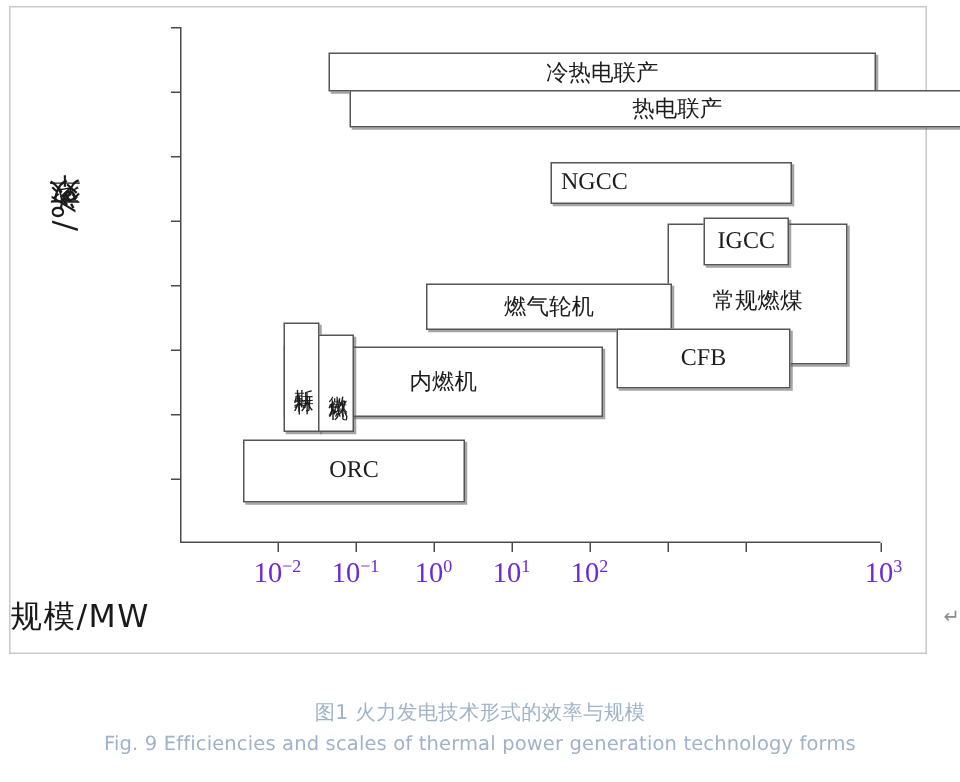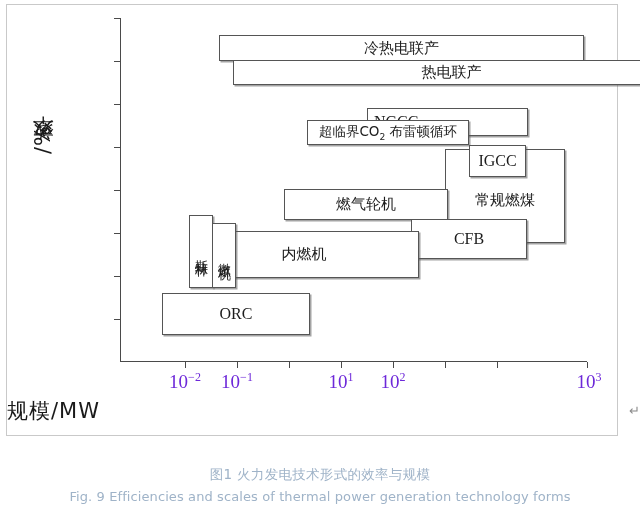--- a/index.html
+++ b/index.html
@@ -148,57 +148,55 @@
       <div class="tick xtick" style="left:117px"></div>
       <div class="tick xtick" style="left:169px"></div>
       <div class="tick xtick" style="left:221px"></div>
       <div class="tick xtick" style="left:273px"></div>
       <div class="tick xtick" style="left:325px"></div>
       <div class="tick xtick" style="left:377px"></div>
       <div class="tick xtick" style="left:467px"></div>
 
       <div class="xlabel-val" style="left:35px"><span>10</span><sup>−2</sup></div>
       <div class="xlabel-val" style="left:87px"><span>10</span><sup>−1</sup></div>
+      <div class="xlabel-val" style="left:139px"><span>10</span><sup>0</sup></div>
       <div class="xlabel-val" style="left:191px"><span>10</span><sup>1</sup></div>
       <div class="xlabel-val" style="left:243px"><span>10</span><sup>2</sup></div>
       <div class="xlabel-val" style="left:439px"><span>10</span><sup>3</sup></div>
 
       <div class="tbox" style="left:99px; top:17px; width:365px; height:26px; font-size:15px;">
         <span>冷热电联产</span>
       </div>
 
       <div class="tbox" style="left:113px; top:42px; width:413px; height:25px; font-size:15px;padding-left:24px;">
         <span>热电联产</span>
       </div>
 
       <div class="tbox latin" style="left:247px; top:90px; width:161px; height:28px; font-size:16px; justify-content:flex-start; padding-left:6px;">
         <span>NGCC</span>
       </div>
 
-      <div class="tbox" style="left:187px; top:102px; width:162px; height:25px; font-size:13.5px;">
-        <span>超临界CO<sub>2</sub>&nbsp;布雷顿循环</span>
-      </div>
 
       <div class="tbox" style="left:325px; top:131px; width:120px; height:94px; font-size:15px; align-items:flex-start; padding-top:41px;">
         <span>常规燃煤</span>
       </div>
 
       <div class="tbox" style="left:164px; top:171px; width:164px; height:31px; font-size:15px;">
         <span>燃气轮机</span>
       </div>
 
       <div class="tbox latin" style="left:349px; top:127px; width:57px; height:32px; font-size:16px;">
         <span>IGCC</span>
       </div>
 
       <div class="tbox latin" style="left:291px; top:201px; width:116px; height:40px; font-size:16px;">
         <span>CFB</span>
       </div>
 
-      <div class="tbox" style="left:69px; top:213px; width:230px; height:47px; font-size:15px;">
+      <div class="tbox" style="left:69px; top:213px; width:213px; height:47px; font-size:15px;">
         <span>内燃机</span>
       </div>
 
       <div class="tbox vert" style="left:69px; top:197px; width:24px; height:73px; font-size:13px;">
         <span>斯特林</span>
       </div>
 
       <div class="tbox vert" style="left:92px; top:205px; width:24px; height:65px; font-size:13px;">
         <span>微燃机</span>
       </div>

